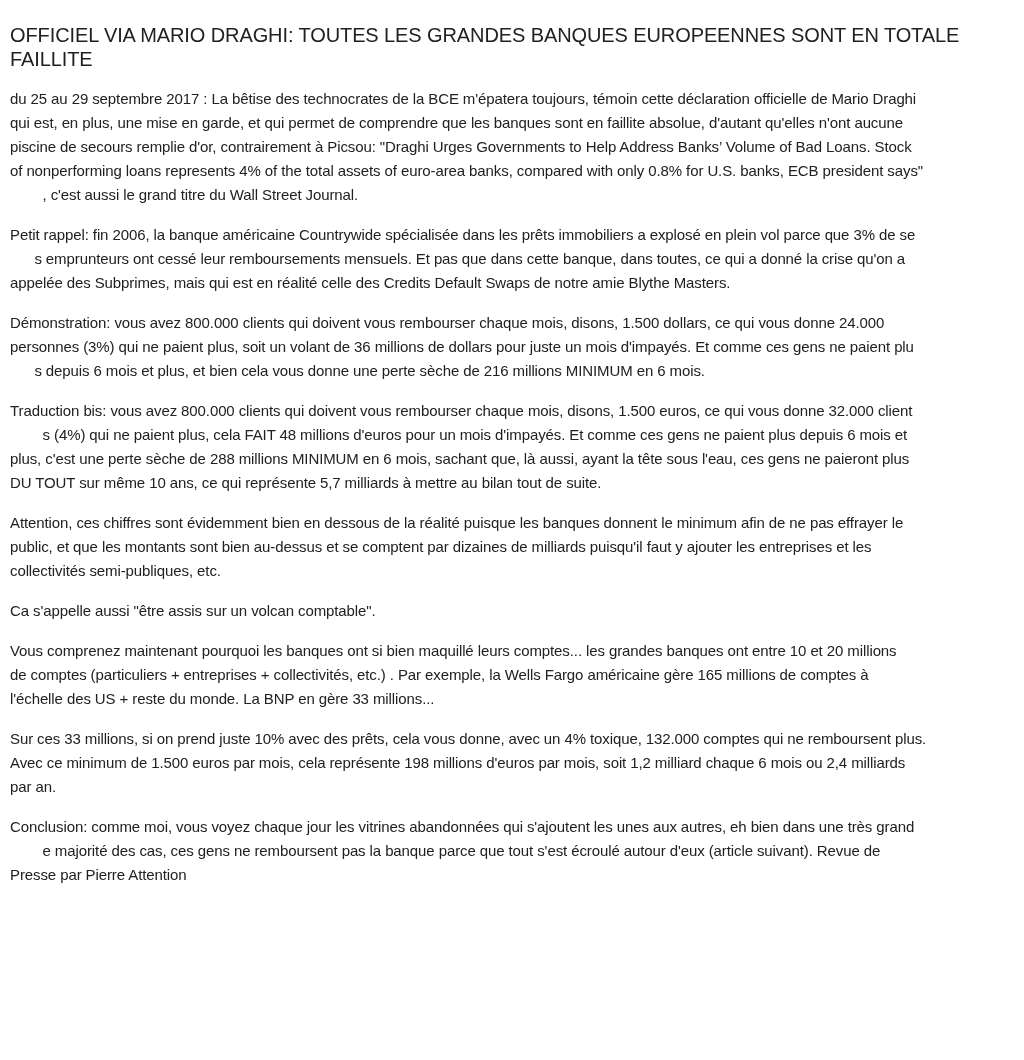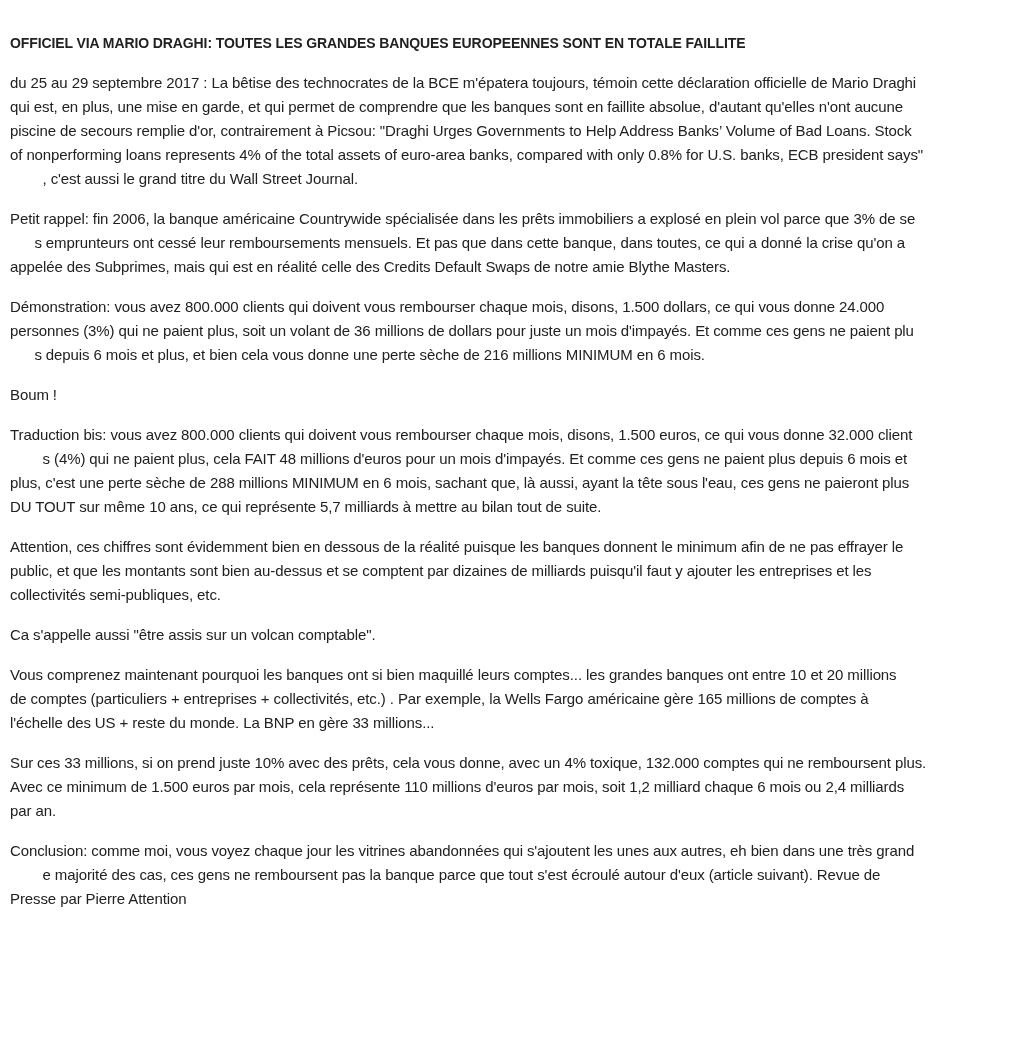--- a/index.html
+++ b/index.html
@@ -17,23 +17,23 @@
   .article {
     box-sizing: border-box;
     padding: 19px 10px 0 10px;
     color: #212121;
     font-family: "Liberation Sans", "DejaVu Sans", sans-serif;
     font-size: 15px;
     line-height: 24px;
     letter-spacing: -0.1px;
   }
   .article-title {
-    font-size: 14px;
-    font-weight: 700;
-    margin: 12px 0 16px 0;
+    font-size: 20px;
+    font-weight: 400;
+    margin: 4px 0 16px 0;
     white-space: pre-wrap;
   }
   .article p {
     margin: 10px 0 16px 0;
     white-space: pre-wrap;
   }
 </style>
 </head>
 <body>
 
@@ -45,32 +45,31 @@
 qui est, en plus, une mise en garde, et qui permet de comprendre que les banques sont en faillite absolue, d'autant qu'elles n'ont aucune
 piscine de secours remplie d'or, contrairement à Picsou: "Draghi Urges Governments to Help Address Banks’ Volume of Bad Loans. Stock
 of nonperforming loans represents 4% of the total assets of euro-area banks, compared with only 0.8% for U.S. banks, ECB president says"
         , c'est aussi le grand titre du Wall Street Journal.</p>
     <p>Petit rappel: fin 2006, la banque américaine Countrywide spécialisée dans les prêts immobiliers a explosé en plein vol parce que 3% de se
       s emprunteurs ont cessé leur remboursements mensuels. Et pas que dans cette banque, dans toutes, ce qui a donné la crise qu'on a
 appelée des Subprimes, mais qui est en réalité celle des Credits Default Swaps de notre amie Blythe Masters.</p>
     <p>Démonstration: vous avez 800.000 clients qui doivent vous rembourser chaque mois, disons, 1.500 dollars, ce qui vous donne 24.000
 personnes (3%) qui ne paient plus, soit un volant de 36 millions de dollars pour juste un mois d'impayés. Et comme ces gens ne paient plu
       s depuis 6 mois et plus, et bien cela vous donne une perte sèche de 216 millions MINIMUM en 6 mois.</p>
-    <p>Boum !</p>
     <p>Traduction bis: vous avez 800.000 clients qui doivent vous rembourser chaque mois, disons, 1.500 euros, ce qui vous donne 32.000 client
         s (4%) qui ne paient plus, cela FAIT 48 millions d'euros pour un mois d'impayés. Et comme ces gens ne paient plus depuis 6 mois et
 plus, c'est une perte sèche de 288 millions MINIMUM en 6 mois, sachant que, là aussi, ayant la tête sous l'eau, ces gens ne paieront plus
 DU TOUT sur même 10 ans, ce qui représente 5,7 milliards à mettre au bilan tout de suite.</p>
     <p>Attention, ces chiffres sont évidemment bien en dessous de la réalité puisque les banques donnent le minimum afin de ne pas effrayer le
 public, et que les montants sont bien au-dessus et se comptent par dizaines de milliards puisqu'il faut y ajouter les entreprises et les
 collectivités semi-publiques, etc.</p>
     <p>Ca s'appelle aussi "être assis sur un volcan comptable".</p>
     <p>Vous comprenez maintenant pourquoi les banques ont si bien maquillé leurs comptes... les grandes banques ont entre 10 et 20 millions
 de comptes (particuliers + entreprises + collectivités, etc.) . Par exemple, la Wells Fargo américaine gère 165 millions de comptes à
 l'échelle des US + reste du monde. La BNP en gère 33 millions...</p>
     <p>Sur ces 33 millions, si on prend juste 10% avec des prêts, cela vous donne, avec un 4% toxique, 132.000 comptes qui ne remboursent plus.
-Avec ce minimum de 1.500 euros par mois, cela représente 110 millions d'euros par mois, soit 1,2 milliard chaque 6 mois ou 2,4 milliards
+Avec ce minimum de 1.500 euros par mois, cela représente 198 millions d'euros par mois, soit 1,2 milliard chaque 6 mois ou 2,4 milliards
 par an.</p>
     <p>Conclusion: comme moi, vous voyez chaque jour les vitrines abandonnées qui s'ajoutent les unes aux autres, eh bien dans une très grand
         e majorité des cas, ces gens ne remboursent pas la banque parce que tout s'est écroulé autour d'eux (article suivant). Revue de
 Presse par Pierre Attention</p>
   </div>
 </div>
 
 </body></html>

